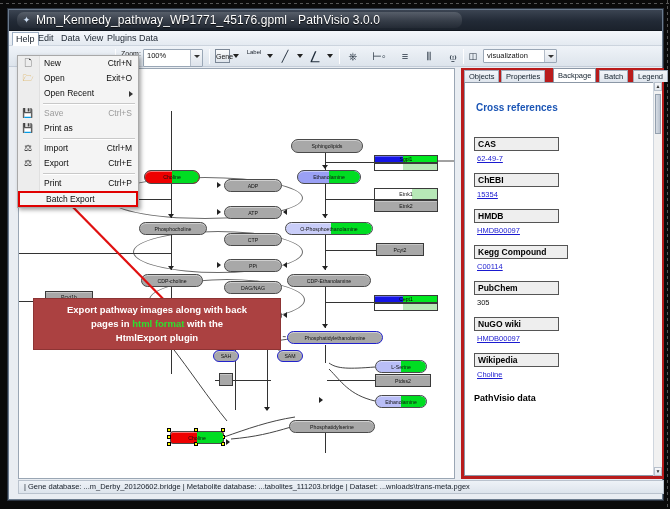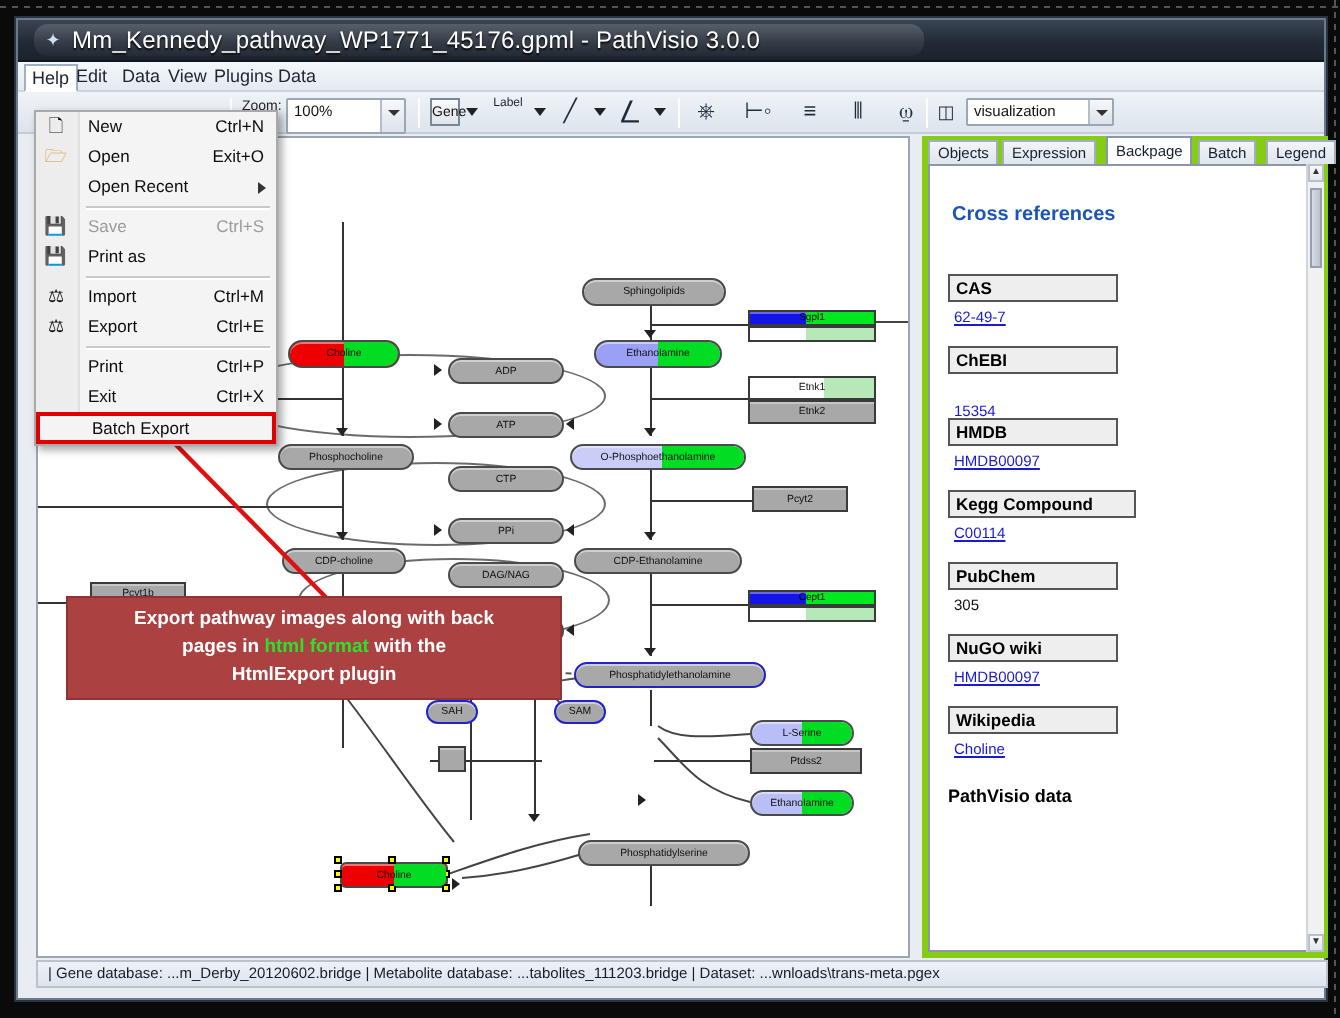--- a/index.html
+++ b/index.html
@@ -226,21 +226,21 @@
     color: #fff; font-weight: bold; text-align: center;
     font-size: 9.5px; line-height: 14px; padding: 4px 6px;
     z-index: 30;
   }
   .callout .grn { color: #2ee02e; }
   .red-arrow { position: absolute; z-index: 29; }
 
   
   .sidepanel {
     position: absolute; left: 452px; top: 58px; width: 203px; height: 411px;
-    background: #84cc16;
+    background: #b91c1c;
   }
   .tabstrip { position: relative; height: 14px; }
   .tab {
     position: absolute; top: 2px; height: 12px; padding: 0 4px;
     font-size: 7.5px; color: #13202c; line-height: 12px;
     background: linear-gradient(180deg,#f2f5f9,#dfe5ed);
     border: 1px solid #a3aebc; border-bottom: none; white-space: nowrap;
   }
   .tab.active {
     top: 0px; height: 14px; line-height: 14px;
@@ -616,46 +616,42 @@
         <span>Export</span>
         <span class="acc">Ctrl+E</span>
       </div>
 
       <div class="dd-sep"></div>
 
       <div class="dd-row">
         <span>Print</span>
         <span class="acc">Ctrl+P</span>
       </div>
-      <div class="dd-row">
-        <span>Exit</span>
-        <span class="acc">Ctrl+X</span>
-      </div>
       <div class="dd-row highlight">
         <span>Batch Export</span>
       </div>
     </div>
 
     <div class="sidepanel">
       <div class="tabstrip">
         <div class="tab" style="left:3px">Objects</div>
-        <div class="tab" style="left:40px">Expression</div>
+        <div class="tab" style="left:40px">Properties</div>
         <div class="tab active" style="left:92px">Backpage</div>
         <div class="tab" style="left:138px">Batch</div>
         <div class="tab" style="left:172px">Legend</div>
       </div>
 
       <div class="panel-body">
         <div class="xref-title">Cross references</div>
 
         <div class="xbox" style="top:54px">CAS</div>
         <div class="xval" style="top:71px">62-49-7</div>
 
         <div class="xbox" style="top:90px">ChEBI</div>
-        <div class="xval" style="top:118px">15354</div>
+        <div class="xval" style="top:107px">15354</div>
 
         <div class="xbox" style="top:126px">HMDB</div>
         <div class="xval" style="top:143px">HMDB00097</div>
 
         <div class="xbox" style="top:162px;width:94px">Kegg Compound</div>
         <div class="xval" style="top:179px">C00114</div>
 
         <div class="xbox" style="top:198px">PubChem</div>
         <div class="xval plain" style="top:215px">305</div>
 

